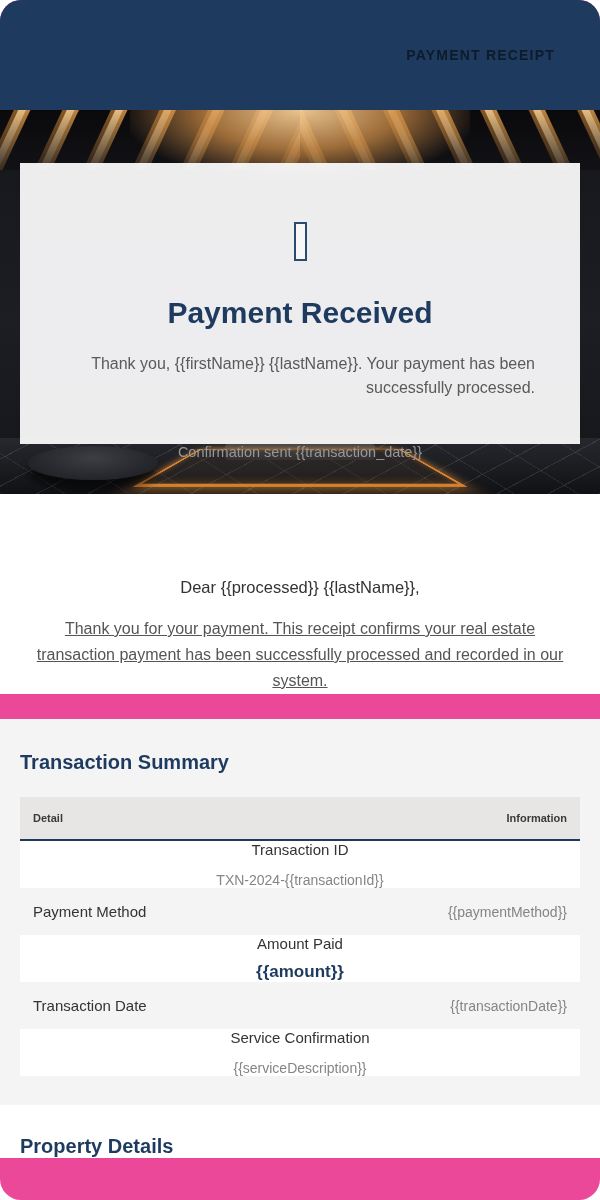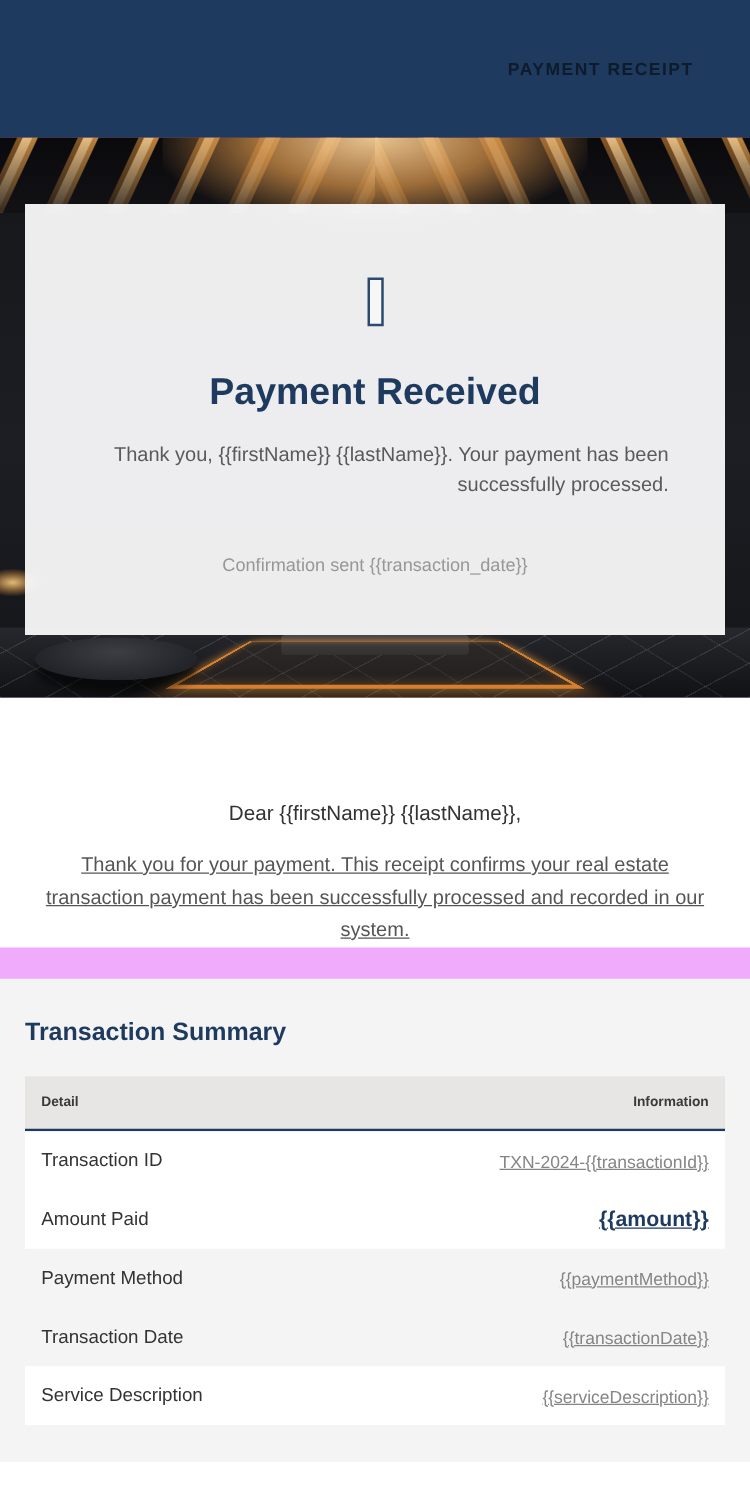--- a/index.html
+++ b/index.html
@@ -2,36 +2,36 @@
 <html><head>
 <meta charset="utf-8">
 <style>
   * { margin:0; padding:0; box-sizing:border-box; }
   html,body { width:600px; }
   body {
     width:600px; height:1200px; overflow:hidden;
     font-family:"Liberation Sans","DejaVu Sans",sans-serif;
     background:#ffffff;
   }
-  .email { width:600px; height:1200px; overflow:hidden; background:#f0abfc; }
+  .email { width:600px; height:1200px; overflow:hidden; background:#ec4899;border-radius:21px; }
 
   
   .topbar {
     height:110px; background:#1e3a5f;
     display:flex; align-items:center; justify-content:flex-end;
     padding-right:45px;
   }
   .topbar .brand-title {
     font-size:14px; font-weight:600; letter-spacing:1.2px;
     color:#0e1b2b;
   }
 
   
   .hero {
-    position:relative; height:448px; overflow:hidden;
+    position:relative; height:384px; overflow:hidden;
     background:linear-gradient(180deg,#15161a 0%,#1c1e23 55%,#141519 100%);
   }
   .beams { position:absolute; top:0; height:60px; width:50%; opacity:.95; }
   .beams-left {
     left:0;
     background:
       linear-gradient(180deg, rgba(0,0,0,0) 0%, rgba(20,20,24,.75) 95%),
       repeating-linear-gradient(115deg,
         #0a0a0d 0 12px, #8a5a26 13px 16px, #f1c486 17px 23px,
         #c58940 24px 27px, #0a0a0d 28px 44px);
@@ -112,24 +112,24 @@
   .tx-head {
     display:flex; justify-content:space-between; align-items:center;
     height:44px; padding:0 13px;
     background:#e7e6e5; border-bottom:2px solid #1e3a5f;
   }
   .tx-head span { font-size:11px; font-weight:bold; color:#3a3a3a; }
   .tx-row {
     display:flex; justify-content:space-between; align-items:center;
     height:47px; padding:0 13px;
   }
-  .tx-row.white { background:#ffffff; }
+  .tx-row.white { background:#ffffff;flex-direction:column; }
   .tx-row.gray  { background:transparent; }
   .tx-label { font-size:15px; color:#333; }
-  .tx-value { font-size:14px; color:#858585;text-decoration:underline; }
+  .tx-value { font-size:14px; color:#858585; }
   .tx-row.highlight .tx-value { font-size:17px; font-weight:bold; color:#1e3a5f; }
 
   
   .property { background:#fff; padding:30px 20px 0; }
 </style>
 </head>
 <body>
 
 <div class="email">
 
@@ -150,51 +150,51 @@
 
     <div class="hero-card">
       <span class="glyph-box"></span>
       <h1>Payment Received</h1>
       <p class="hero-lead">Thank you, {{firstName}} {{lastName}}. Your payment has been successfully processed.</p>
       <p class="hero-confirm">Confirmation sent {{transaction_date}}</p>
     </div>
   </div>
 
   <div class="letter">
-    <p class="salutation">Dear {{firstName}} {{lastName}},</p>
+    <p class="salutation">Dear {{processed}} {{lastName}},</p>
     <p class="letter-body">Thank you for your payment. This receipt confirms your real estate transaction payment has been successfully processed and recorded in our system.</p>
   </div>
 
   <div class="summary">
     <div class="section-title">Transaction Summary</div>
 
     <div class="tx-table">
       <div class="tx-head">
         <span>Detail</span>
         <span>Information</span>
       </div>
 
       <div class="tx-row white">
         <span class="tx-label">Transaction ID</span>
         <span class="tx-value">TXN-2024-{{transactionId}}</span>
       </div>
+      <div class="tx-row gray">
+        <span class="tx-label">Payment Method</span>
+        <span class="tx-value">{{paymentMethod}}</span>
+      </div>
       <div class="tx-row white highlight">
         <span class="tx-label">Amount Paid</span>
         <span class="tx-value">{{amount}}</span>
       </div>
       <div class="tx-row gray">
-        <span class="tx-label">Payment Method</span>
-        <span class="tx-value">{{paymentMethod}}</span>
-      </div>
-      <div class="tx-row gray">
         <span class="tx-label">Transaction Date</span>
         <span class="tx-value">{{transactionDate}}</span>
       </div>
       <div class="tx-row white">
-        <span class="tx-label">Service Description</span>
+        <span class="tx-label">Service Confirmation</span>
         <span class="tx-value">{{serviceDescription}}</span>
       </div>
     </div>
   </div>
 
   <div class="property">
     <div class="section-title">Property Details</div>
   </div>
 
 </div>

